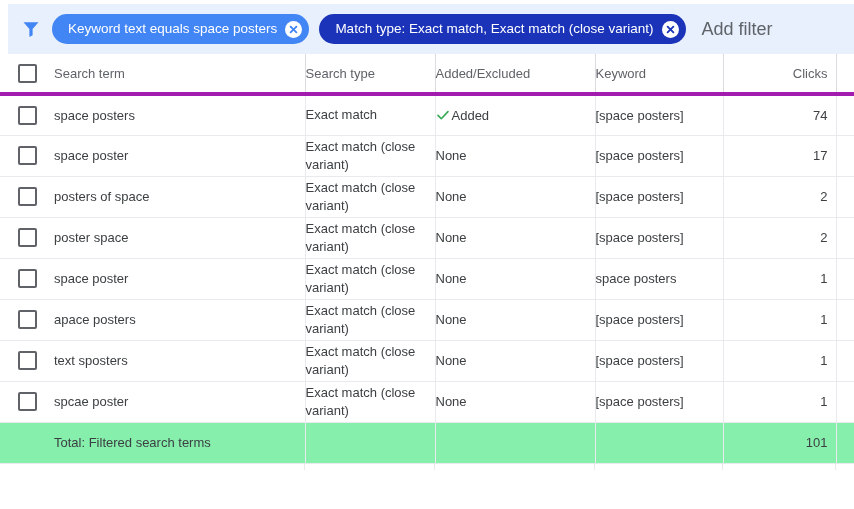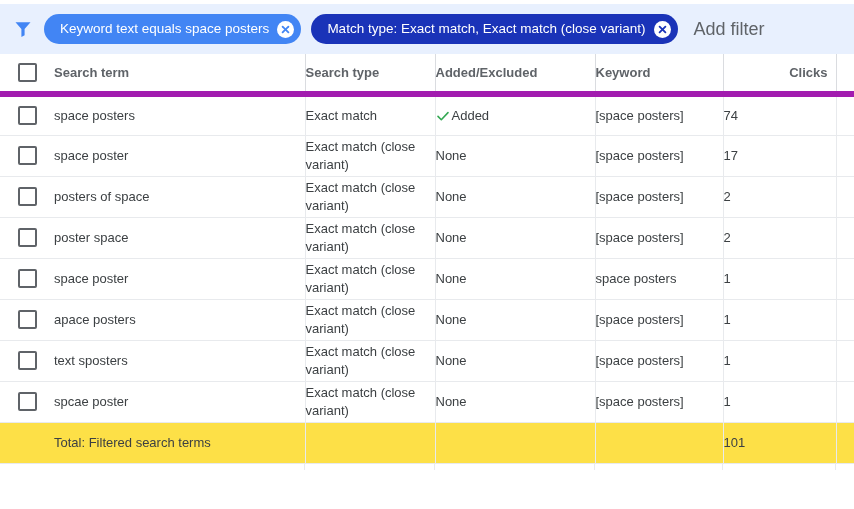--- a/index.html
+++ b/index.html
@@ -22,20 +22,21 @@
     background: #ffffff;
   }
   .filter-bar {
     background: #e8f0fe;
     height: 50px;
     display: flex;
     align-items: center;
     padding: 0 14px;
     box-sizing: border-box;
     gap: 10px;
+    margin-left: 8px;
   }
   .funnel-icon {
     width: 18px;
     height: 18px;
     flex: 0 0 auto;
     display: block;
     margin-right: 2px;
   }
   .chip {
     display: inline-flex;
@@ -91,26 +92,26 @@
   .table col.c-extra   { width: 18px;  }
 
   .table th, .table td {
     padding: 0;
     vertical-align: middle;
     box-sizing: border-box;
   }
 
   thead th {
     height: 40px;
-    font-weight: bold;
+    font-weight: normal;
     color: #5f6368;
     font-size: 13px;
     text-align: left;
     border-right: 1px solid #dadce0;
-    border-bottom: 6px solid #a21caf;
+    border-bottom: 4px solid #a21caf;
     padding: 0 10px;
   }
   thead th.th-check {
     border-right: none;
     padding-left: 18px;
   }
   thead th.th-term {
     border-right: 1px solid #dadce0;
     padding-left: 0;
   }
@@ -126,25 +127,25 @@
   }
   tbody td.td-check {
     border-right: none;
     padding-left: 18px;
   }
   tbody td.td-term {
     border-right: 1px solid #e8eaed;
     padding-left: 0;
   }
   tbody td.td-match { line-height: 1.35; }
-  tbody td.td-clicks { padding-right: 8px; }
+  tbody td.td-clicks { text-align: right; padding-right: 8px; }
   tbody td.td-extra  { border-right: none; }
 
   tbody tr.total-row td {
-    background: #fde047;
+    background: #86efac;
     border-bottom: 1px solid #e8eaed;
     height: 41px;
   }
 
   .checkbox {
     width: 15px;
     height: 15px;
     border: 2px solid #5f6368;
     border-radius: 2px;
     box-sizing: content-box;

